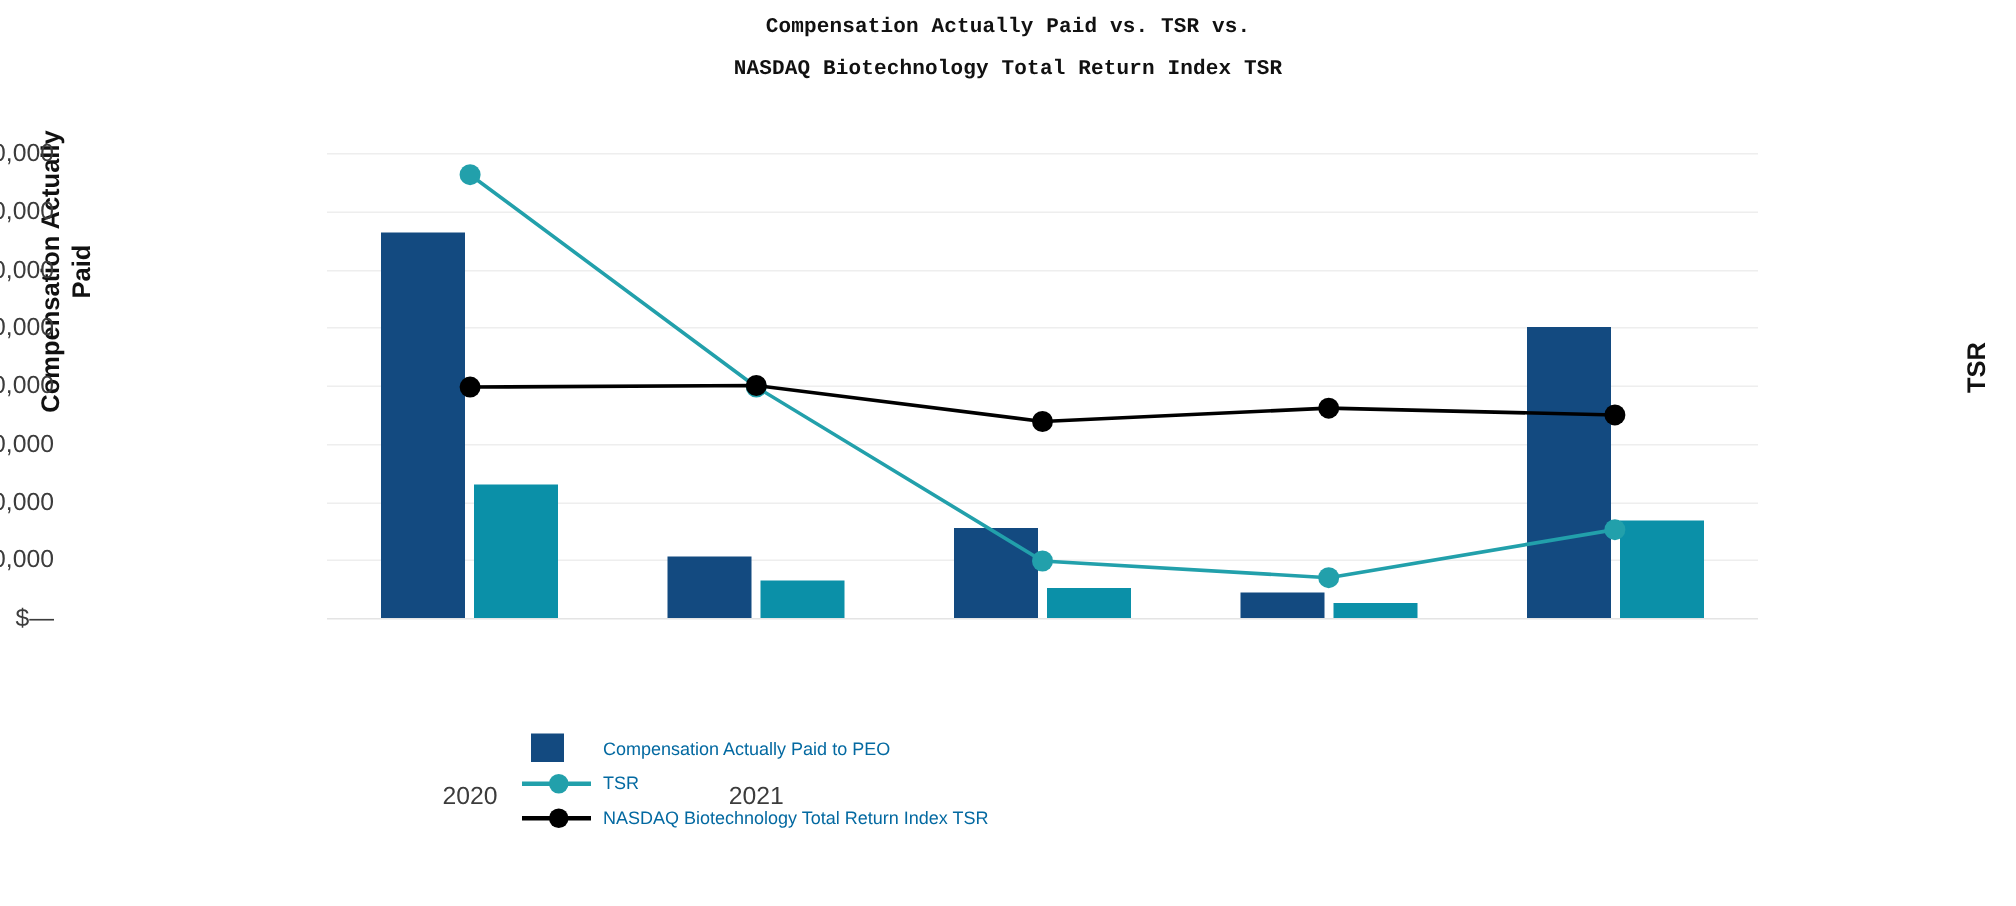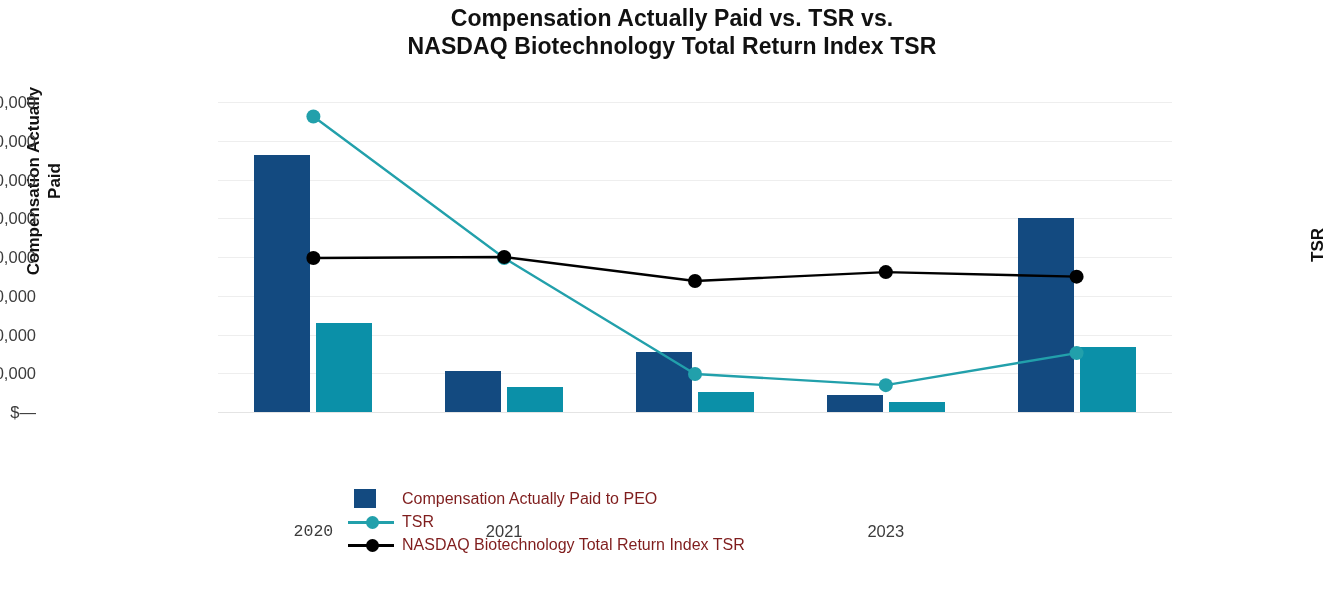--- a/index.html
+++ b/index.html
@@ -18,25 +18,26 @@
     position: relative;
     width: 1344px;
     height: 604px;
   }
   .chart-title {
     position: absolute;
     left: 0;
     top: 4px;
     width: 1344px;
     text-align: center;
-    font-size: 23px;
+    font-size: 14px;
     font-weight: bold;
     line-height: 28px;
     color: #111111;
     letter-spacing: 0.1px;
+    font-family: Liberation Mono, monospace;
   }
   .chart-title span { display: block; }
 
   
   .axis-title-left {
     position: absolute;
     left: -96px;
     top: 160px;
     width: 280px;
     text-align: center;
@@ -147,22 +148,22 @@
   }
   .dot-key {
     position: absolute;
     left: 14px;
     top: 6px;
     width: 13px;
     height: 13px;
     border-radius: 50%;
   }
   .legend-label {
-    font-size: 16px;
-    color: #7f1d1d;
+    font-size: 12px;
+    color: #0369a1;
     white-space: nowrap;
     padding-left: 4px;
   }
 </style>
 </head>
 <body>
 
 <div class="figure">
 
   <div class="chart-title">
@@ -189,23 +190,22 @@
       <div class="gridline" style="top: 155px;"></div>
       <div class="ytick" style="top: 147px;">$8,000,000</div>
       <div class="gridline" style="top: 193.75px;"></div>
       <div class="ytick" style="top: 185.75px;">$6,000,000</div>
       <div class="gridline" style="top: 232.5px;"></div>
       <div class="ytick" style="top: 224.5px;">$4,000,000</div>
       <div class="gridline" style="top: 271.25px;"></div>
       <div class="ytick" style="top: 263.25px;">$2,000,000</div>
       <div class="gridline base" style="top: 310px;"></div>
       <div class="ytick" style="top: 302px;">$—</div>
-      <div class="xtick" style="left: 0.4px; font-family: Liberation Mono, monospace;">2020</div>
+      <div class="xtick" style="left: 0.4px;">2020</div>
       <div class="xtick" style="left: 191.2px; text-align: center;">2021</div>
-      <div class="xtick" style="left: 572.8px;">2023</div>
       <div class="bar peo" style="left: 36.4px; width: 56px; height: 256.719px; background: rgb(19, 74, 128);"></div>
       <div class="bar peo" style="left: 227.2px; width: 56px; height: 40.6875px; background: rgb(19, 74, 128);"></div>
       <div class="bar peo" style="left: 418px; width: 56px; height: 60.45px; background: rgb(19, 74, 128);"></div>
       <div class="bar peo" style="left: 608.8px; width: 56px; height: 17.05px; background: rgb(19, 74, 128);"></div>
       <div class="bar peo" style="left: 799.6px; width: 56px; height: 193.75px; background: rgb(19, 74, 128);"></div>
       <div class="bar neo" style="left: 98.4px; width: 56px; height: 88.7375px; background: rgb(11, 144, 168);"></div>
       <div class="bar neo" style="left: 289.2px; width: 56px; height: 25.1875px; background: rgb(11, 144, 168);"></div>
       <div class="bar neo" style="left: 480px; width: 56px; height: 20.3438px; background: rgb(11, 144, 168);"></div>
       <div class="bar neo" style="left: 670.8px; width: 56px; height: 9.88125px; background: rgb(11, 144, 168);"></div>
       <div class="bar neo" style="left: 861.6px; width: 56px; height: 64.5187px; background: rgb(11, 144, 168);"></div>

